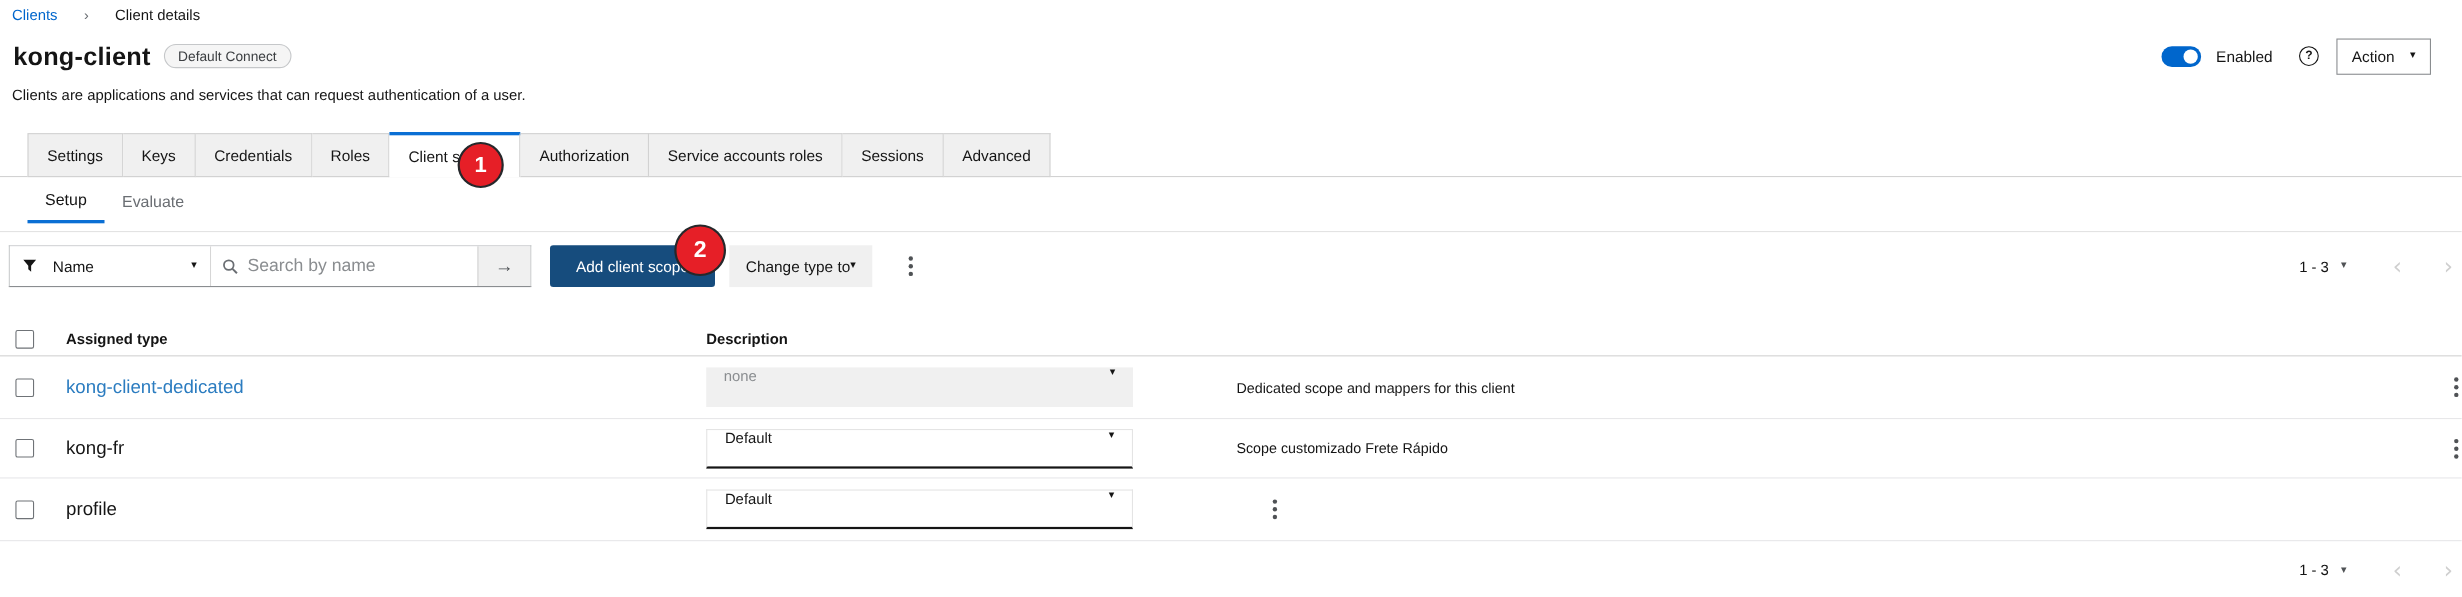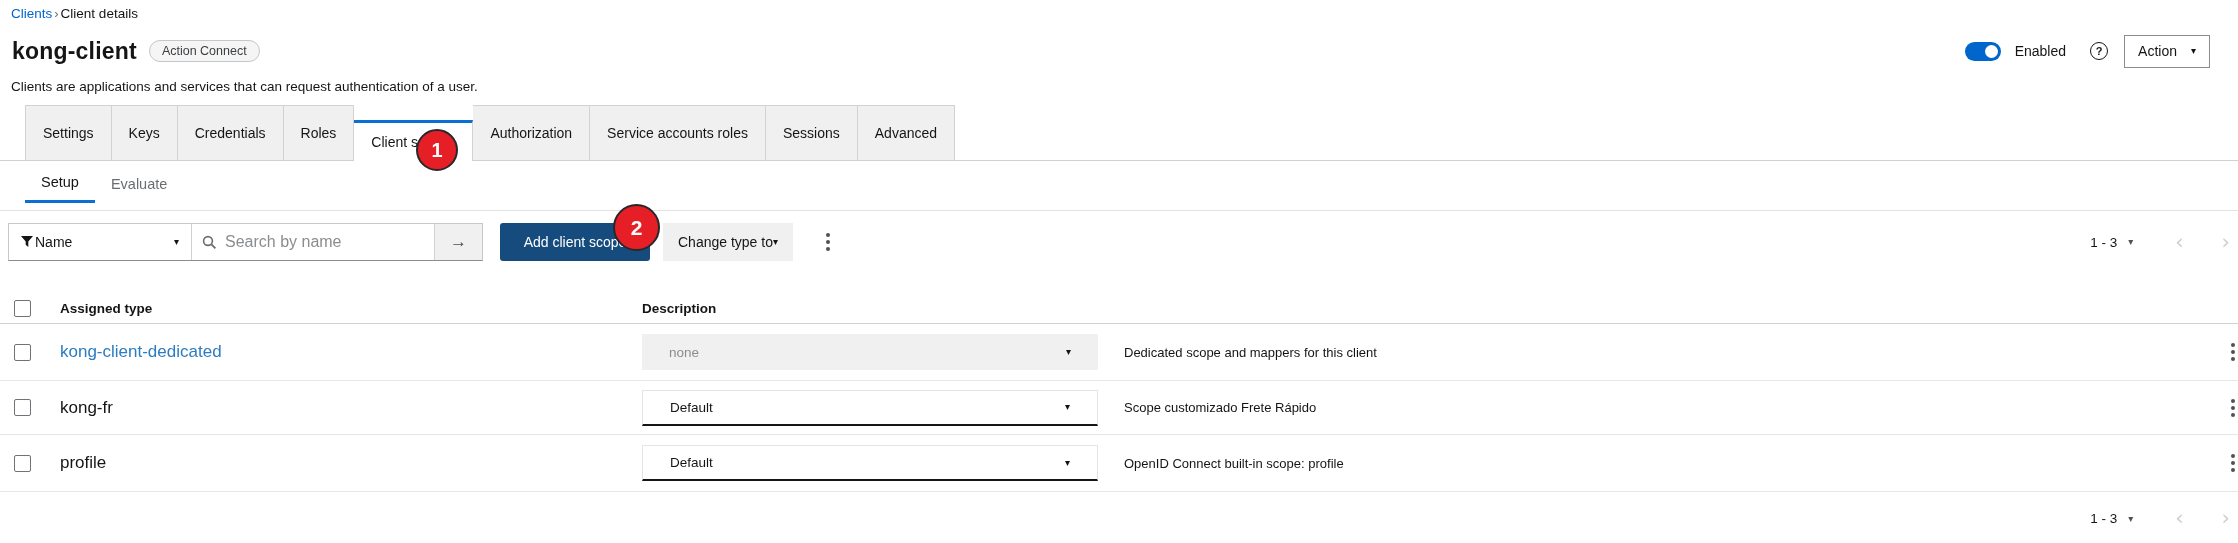--- a/index.html
+++ b/index.html
@@ -1,59 +1,59 @@
 <!DOCTYPE html>
 <html><head>
 <meta charset="utf-8">
 <style>
   * { margin:0; padding:0; box-sizing:border-box; }
   html,body { width:2238px; height:543px; background:#fff; font-family:"Liberation Sans", sans-serif; color:#151515; overflow:hidden; }
   .page { position:relative; width:2238px; height:543px; background:#fff; }
 
   
-  .breadcrumb { position:absolute; top:6px; left:11px; font-size:13.5px; display:flex; align-items:center; gap:2px; }
+  .breadcrumb { position:absolute; top:6px; left:11px; font-size:13.5px; display:flex; align-items:center; gap:24px; }
   .breadcrumb .crumb-link { color:#0066cc; cursor:pointer; }
   .breadcrumb .sep { color:#6a6e73; font-size:13px; }
 
   
   .page-header { position:absolute; top:30px; left:12px; right:28px; height:42px; display:flex; align-items:center; }
   .title { font-size:23px; font-weight:700; letter-spacing:.2px; }
   .proto-pill { margin-left:12px; font-size:12.5px; color:#3c3f42; background:#f5f5f5; border:1px solid #c5c7c9; border-radius:12px; padding:3px 12px; }
   .header-right { margin-left:auto; display:flex; align-items:center; }
   .toggle { width:36px; height:19px; border-radius:10px; background:#0066cc; position:relative; cursor:pointer; }
   .toggle .knob { position:absolute; top:3px; right:3px; width:13px; height:13px; border-radius:50%; background:#fff; }
   .toggle-label { font-size:14px; margin-left:14px; }
   .help-icon { width:18px; height:18px; border:1.6px solid #151515; border-radius:50%; font-size:11px; font-weight:700; display:flex; align-items:center; justify-content:center; margin-left:24px; cursor:pointer; }
   .action-btn { margin-left:16px; height:33px; padding:0 13px; background:#fff; border:1px solid #8a8d90; display:flex; align-items:center; gap:14px; font-size:14px; cursor:pointer; }
   .caret { font-size:10px; color:#151515; line-height:1; }
   .subtitle { position:absolute; top:79px; left:11px; font-size:13.5px; color:#151515; }
 
   
   .tabstrip { position:absolute; top:120px; left:0; right:0; height:41px; padding-left:25px; display:flex; align-items:flex-end; }
   .tabstrip::after { content:""; position:absolute; left:0; right:0; bottom:0; height:1px; background:#d2d2d2; }
-  .tab { height:56px; background:#f0f0f0; border:1px solid #d2d2d2; border-left:none; display:flex; align-items:center; padding:0 17px; font-size:14px; cursor:pointer; position:relative; z-index:1; }
+  .tab { height:40px; background:#f0f0f0; border:1px solid #d2d2d2; border-left:none; display:flex; align-items:center; padding:0 17px; font-size:14px; cursor:pointer; position:relative; z-index:1; }
   .tab:first-child { border-left:1px solid #d2d2d2; }
   .tab.active { height:41px; background:#fff; border-top:3px solid #0a6fd4; border-bottom:none; z-index:2; }
   .tab.active + .tab { border-left:none; }
 
   
   .subtabs { position:absolute; top:164px; left:25px; height:39px; display:flex; }
   .subtab { height:39px; display:flex; align-items:center; padding:0 16px; font-size:14.5px; color:#6a6e73; cursor:pointer; }
   .subtab.active { color:#151515; border-bottom:3px solid #0a6fd4; }
   .section-divider { position:absolute; top:210px; left:0; right:0; height:1px; background:#e3e3e3; }
 
   
   .anno { position:absolute; border-radius:50%; background:#e61f27; border:2.5px solid #26282b; color:#fff; font-weight:700; display:flex; align-items:center; justify-content:center; z-index:10; }
   .anno-1 { left:416px; top:129px; width:42px; height:42px; font-size:20px; }
   .anno-2 { left:613px; top:204px; width:47px; height:47px; font-size:21px; }
 
   
   .toolbar { position:absolute; top:222px; left:8px; right:8px; height:40px; display:flex; align-items:center; }
   .filter-group { display:flex; height:38px; border:1px solid #c6c8ca; border-bottom-color:#8a8d90; }
-  .filter-select { width:183px; background:#fff; display:flex; align-items:center; padding:0 12px; gap:2px; border-right:1px solid #d2d2d2; font-size:14px; cursor:pointer; }
+  .filter-select { width:183px; background:#fff; display:flex; align-items:center; padding:0 12px; gap:15px; border-right:1px solid #d2d2d2; font-size:14px; cursor:pointer; }
   .filter-select .caret { margin-left:auto; }
   .search-box { width:242px; background:#fff; display:flex; align-items:center; padding:0 10px; gap:8px; }
   .search-box input { border:none; outline:none; font-size:16px; width:170px; font-family:"Liberation Sans", sans-serif; color:#151515; background:transparent; }
   .search-box input::placeholder { color:#8a8d90; }
   .arrow-btn { width:48px; background:#f0f0f0; border:none; border-left:1px solid #d2d2d2; font-size:17px; color:#494c50; cursor:pointer; display:flex; align-items:center; justify-content:center; }
   .primary-btn { margin-left:17px; width:150px; height:38px; background:#164c7d; color:#fff; border:none; border-radius:3px; font-size:14px; cursor:pointer; font-family:"Liberation Sans", sans-serif; }
   .secondary-btn { margin-left:13px; height:38px; padding:0 15px; background:#f0f0f0; color:#151515; border:none; font-size:14px; display:flex; align-items:center; cursor:pointer; }
   .kebab { margin-left:24px; width:22px; height:38px; display:flex; flex-direction:column; align-items:center; justify-content:center; gap:3px; cursor:pointer; }
   .kebab i { width:4px; height:4px; border-radius:50%; background:#4f5255; }
   .pagination { display:flex; align-items:center; }
@@ -69,42 +69,42 @@
   .scopes-table { position:absolute; top:293px; left:0; right:0; }
   .trow { display:grid; grid-template-columns:46px 582px 482px 1fr 36px; align-items:center; padding-left:14px; padding-right:4px; border-bottom:1px solid #e7e7e9; }
   .trow.thead { height:31px; border-bottom-color:#d2d2d2; }
   .trow.thead .col-label { font-size:13.5px; font-weight:700; }
   .trow.r1 { height:57px; }
   .trow.r2 { height:54px; }
   .trow.r3 { height:57px; }
   .cbx { width:17px; height:17px; background:#fff; border:1.3px solid #6f7377; border-radius:2px; cursor:pointer; }
   .cell-name { font-size:17px; }
   .cell-name.link { color:#2b7cc0; cursor:pointer; }
-  .sel { width:456px; height:36px; background:#fff; border:1px solid #e4e4e4; border-bottom:2px solid #151515; display:flex; align-items:center; padding:0 27px; font-size:13.5px; cursor:pointer; }
+  .sel { width:388px; height:36px; background:#fff; border:1px solid #e4e4e4; border-bottom:2px solid #151515; display:flex; align-items:flex-start; padding:0 16px; font-size:13.5px; cursor:pointer; }
   .sel .caret { margin-left:auto; }
   .sel.disabled { background:#f0f0f0; border:none; color:#8a8d90; cursor:default; }
   .cell-desc { font-size:13px; }
   .row-kebab { height:36px; }
 
   .ficon svg, .sicon svg { display:block; }
 </style>
 </head>
 <body>
 
 <div class="page">
 
   <div class="breadcrumb">
     <span class="crumb-link">Clients</span>
     <span class="sep">›</span>
     <span>Client details</span>
   </div>
 
   <div class="page-header">
     <span class="title">kong-client</span>
-    <span class="proto-pill">Action Connect</span>
+    <span class="proto-pill">Default Connect</span>
     <div class="header-right">
       <div class="toggle">
           <div class="knob"></div>
         </div>
       <span class="toggle-label">Enabled</span>
       <div class="help-icon">?</div>
       <div class="action-btn">
         <span>Action</span>
         <span class="caret">▾</span>
       </div>
@@ -229,21 +229,20 @@
       <div>
           <div class="cbx"></div>
         </div>
       <div class="cell-name">profile</div>
       <div>
         <div class="sel">
           <span>Default</span>
           <span class="caret">▾</span>
         </div>
       </div>
-      <div class="cell-desc">OpenID Connect built-in scope: profile</div>
       <div>
           <div class="kebab row-kebab">
             <i></i>
             <i></i>
             <i></i>
           </div>
         </div>
     </div>
   </div>
 

